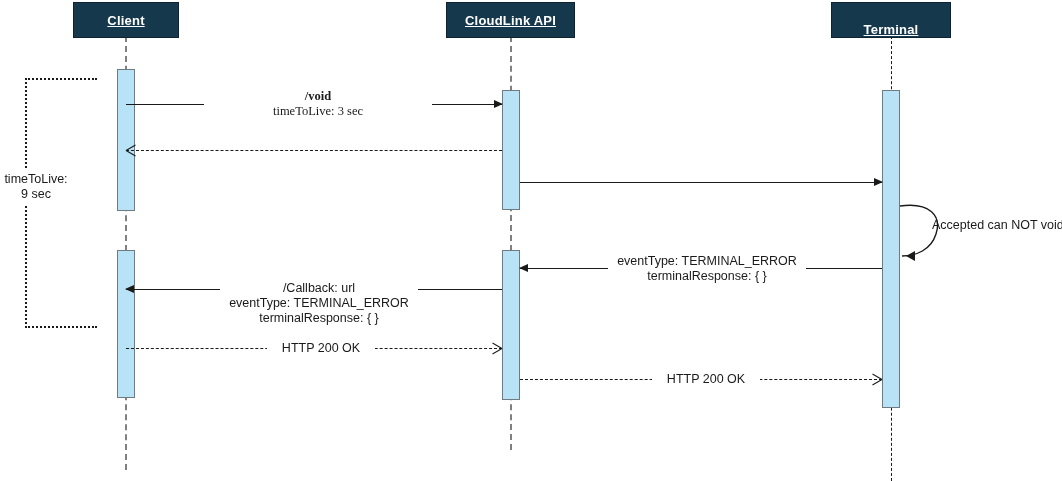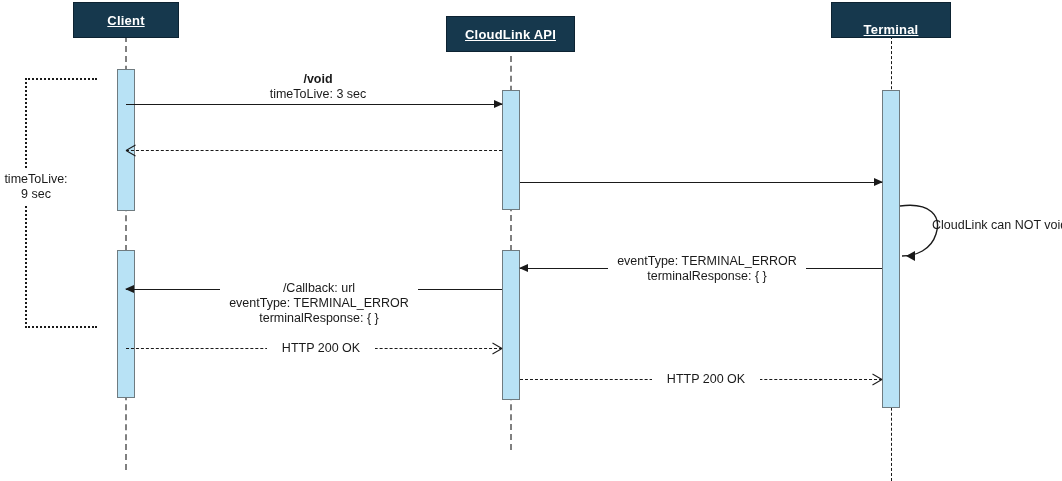--- a/index.html
+++ b/index.html
@@ -163,21 +163,21 @@
 <div id="diagram">
 
   <div class="lifeline" style="left:125px; top:36px; height:434px;"></div>
   <div class="lifeline" style="left:510px; top:36px; height:414px;"></div>
   <div class="lifeline dark" style="left:891px; top:36px; height:445px;"></div>
 
   <div class="participant-box" style="left:73px; top:2px; width:106px;">
     <span class="participant-label">Client</span>
   </div>
 
-  <div class="participant-box" style="left:446px; top:16px; width:129px;">
+  <div class="participant-box" style="left:446px; top:2px; width:129px;">
     <span class="participant-label">CloudLink API</span>
   </div>
 
   <div class="participant-box" style="left:831px; top:2px; width:120px;align-items:flex-end;">
     <span class="participant-label">Terminal</span>
   </div>
 
   <div class="activation" style="left:117px; top:69px; height:142px;"></div>
   <div class="activation" style="left:117px; top:250px; height:148px;"></div>
 
@@ -189,21 +189,21 @@
   <div class="bracket" style="left:25px; top:78px; width:72px; height:250px;"></div>
   <div class="bracket-label" style="left:0px; top:170px; width:70px;">
     <span>timeToLive:</span><br>
     <span>9 sec</span>
   </div>
 
   <div class="msg" style="left:126px; top:104px; width:376px;">
     <div class="line"></div>
     <div class="head-right-solid"></div>
   </div>
-  <div class="msg-label" style="left:204px; top:72px; width:220px;">
+  <div class="msg-label" style="left:204px; top:89px; width:220px;font-family:Liberation Serif, serif;">
     <span class="bold">/void</span><br>
     <span>timeToLive: 3 sec</span>
   </div>
 
   <div class="msg dashed" style="left:126px; top:150px; width:376px;">
     <div class="line"></div>
     <div class="head-left-open"></div>
   </div>
 
   <div class="msg" style="left:520px; top:182px; width:362px;">
@@ -211,21 +211,21 @@
     <div class="head-right-solid"></div>
   </div>
 
   <div class="self-loop" style="left:896px; top:200px; width:56px; height:64px;">
     <svg width="56" height="64" viewBox="0 0 56 64">
       <path d="M 4 6 C 34 2, 46 16, 40 34 C 35 50, 20 56, 6 56" fill="none" stroke="#1a1a1a" stroke-width="1.4"></path>
       <polygon points="10,56 19,51 19,61" fill="#1a1a1a"></polygon>
     </svg>
   </div>
   <div class="self-loop-label" style="left:932px; top:218px;">
-    <span>CloudLink can </span><span class="bold">NOT</span><span> void</span>
+    <span>Accepted can </span><span class="bold">NOT</span><span> void</span>
   </div>
 
   <div class="msg" style="left:520px; top:268px; width:362px;">
     <div class="line"></div>
     <div class="head-left-solid"></div>
   </div>
   <div class="msg-label" style="left:608px; top:254px; width:190px;">
     <span>eventType: TERMINAL_ERROR</span><br>
     <span>terminalResponse: { }</span>
   </div>

